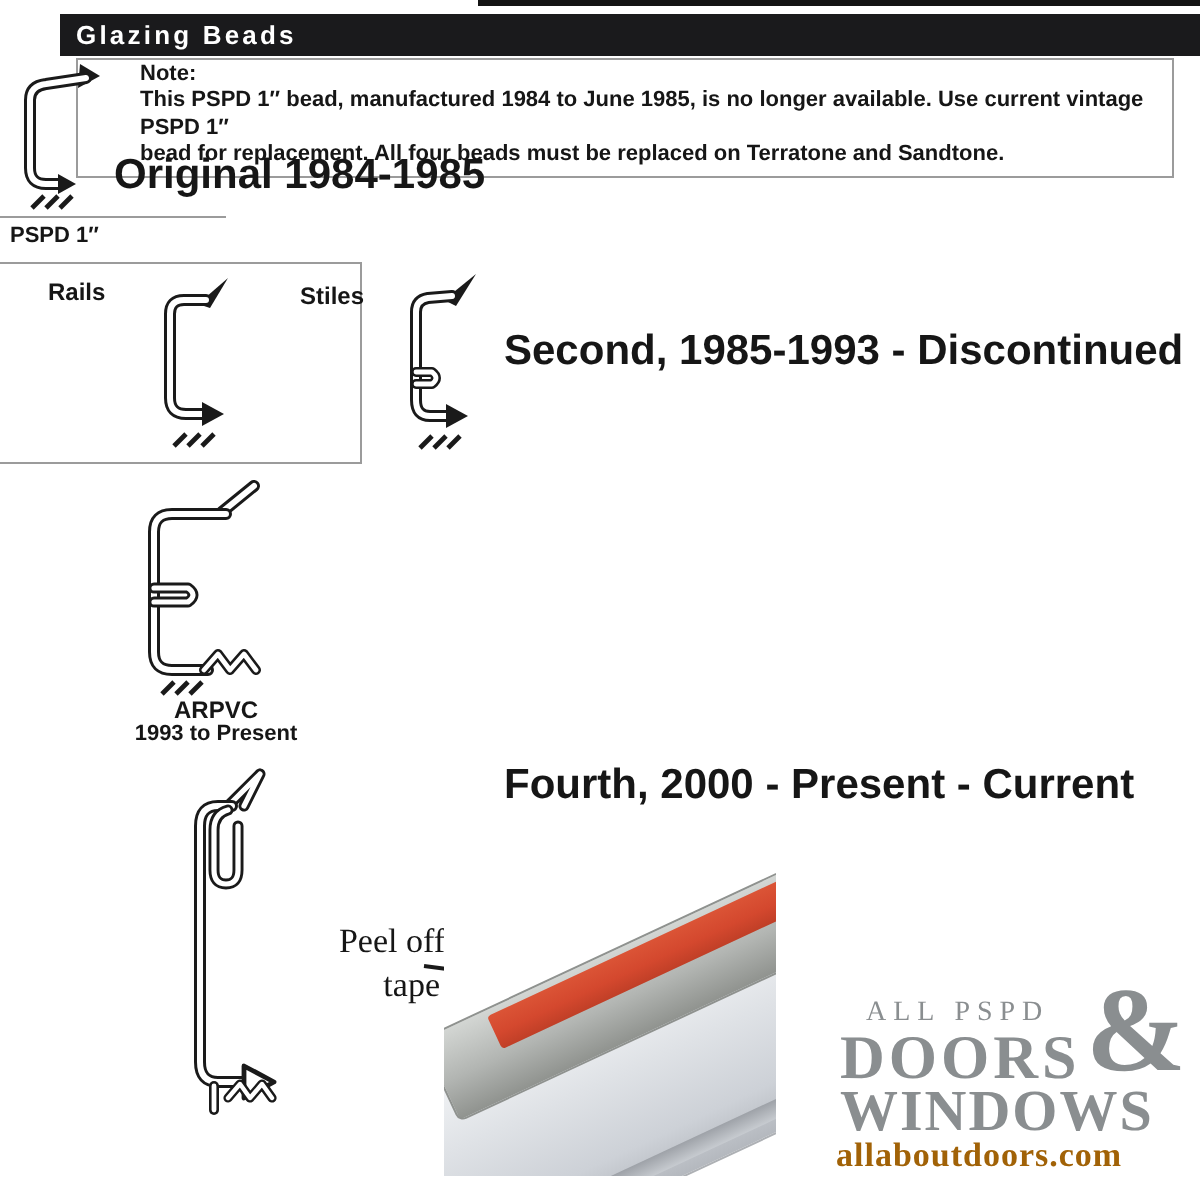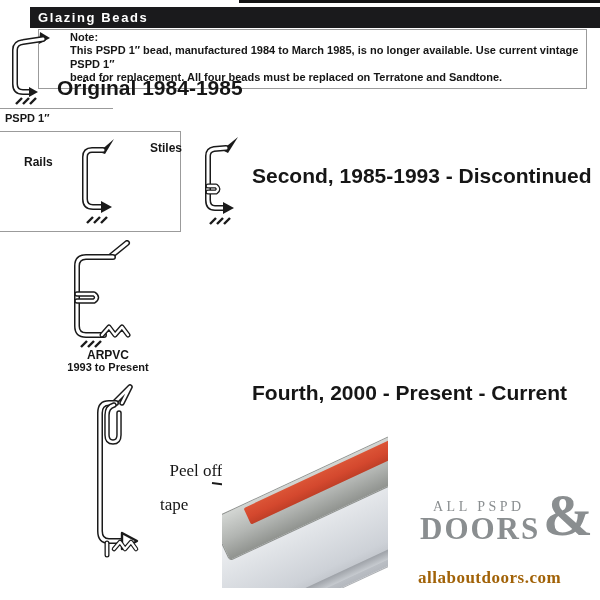--- a/index.html
+++ b/index.html
@@ -24,29 +24,29 @@
   .second-heading{left:252px;top:164px;}
   .third-heading{left:252px;top:272px;}
   .fourth-heading{left:252px;top:381px;}
 
   .pspd-divider{left:0;top:108px;width:113px;height:1px;background:#9b9b9b;}
   .pspd-label{left:5px;top:112px;font-size:11px;font-weight:bold;}
 
   
   .rs-box{left:0;top:131px;width:181px;height:101px;border-top:1px solid #9b9b9b;
           border-bottom:1px solid #9b9b9b;border-right:1px solid #9b9b9b;box-sizing:border-box;}
-  .rails-label{left:24px;top:139px;font-size:12px;font-weight:bold;margin-top:16px;}
+  .rails-label{left:24px;top:139px;font-size:12px;font-weight:bold;}
   .stiles-label{left:150px;top:141px;font-size:12px;font-weight:bold;}
 
   .arpvc-label{left:80px;top:348px;width:56px;text-align:center;font-size:12px;font-weight:bold;}
   .arpvc-sublabel{left:62px;top:361px;width:92px;text-align:center;font-size:11px;font-weight:bold;}
 
   .serif{font-family:"Liberation Serif",serif;}
   .peel-label{left:160px;top:461px;width:72px;text-align:center;font-size:17px;}
-  .tape-label{left:160px;top:495px;width:60px;text-align:left;font-size:17px;}
+  .tape-label{left:160px;top:483px;width:60px;text-align:right;font-size:17px;}
 
   
   .photo{left:222px;top:436px;width:166px;height:152px;overflow:hidden;background:#fff;}
   .bead-bottom{position:absolute;left:-48px;top:64px;width:290px;height:92px;
                transform:rotate(-25deg);background:linear-gradient(to bottom,#f0f2f4 0%,#dfe2e6 35%,#cdd1d7 75%,#b4b8be 100%);
                border:1px solid #aeb1b5;box-shadow:inset 0 2px 0 #fafbfc;}
   .bead-bottom .edge{position:absolute;left:0;bottom:6px;width:100%;height:9px;
                background:linear-gradient(to bottom,#9ea2a8,#c7cbd0);}
   .bead-top{position:absolute;left:-14px;top:28px;width:250px;height:44px;
             transform:rotate(-25deg);background:linear-gradient(to bottom,#d3d6d3 0%,#b2b5b2 55%,#90938f 100%);
@@ -71,21 +71,21 @@
 
   <div class="abs top-line"></div>
 
   <div class="abs header-bar">
     <span>Glazing Beads</span>
   </div>
 
   <div class="abs note-box"></div>
   <div class="abs note-label">Note:</div>
   <div class="abs note-body">
-    <span>This PSPD 1″ bead, manufactured 1984 to March 1985, is no longer available. Use current vintage PSPD 1″</span>
+    <span>This PSPD 1″ bead, manufactured 1984 to June 1985, is no longer available. Use current vintage PSPD 1″</span>
     <span>bead for replacement. All four beads must be replaced on Terratone and Sandtone.</span>
   </div>
 
   <svg class="abs" style="left:5px;top:32px;" width="46" height="74" viewBox="0 0 46 74">
     <polygon points="35,0 45,6 34,12" fill="#1a1a1a"></polygon>
     <path d="M38,7 L18,10 Q10,11 10,18 L10,52 Q10,60 18,60 L24,60" fill="none" stroke="#1a1a1a" stroke-width="6" stroke-linejoin="round" stroke-linecap="round"></path>
     <path d="M38,7 L18,10 Q10,11 10,18 L10,52 Q10,60 18,60 L24,60" fill="none" stroke="#ffffff" stroke-width="3" stroke-linejoin="round" stroke-linecap="round"></path>
     <polygon points="24,55 33,60 24,65" fill="#1a1a1a"></polygon>
     <g stroke="#1a1a1a" stroke-width="2.4">
       <path d="M11,72 l6,-6"></path>
@@ -181,16 +181,17 @@
     </div>
     <div class="bead-top">
       <div class="tape-strip"></div>
     </div>
   </div>
 
   <div class="abs logo" style="color:#8a8e90;">
     <div class="all-about">ALL PSPD</div>
     <div class="amp">&amp;</div>
     <div class="doors">DOORS</div>
+    <div class="windows">WINDOWS</div>
     <div class="site" style="color:#a16207;">allaboutdoors.com</div>
   </div>
 
 </div>
 
 </body></html>

